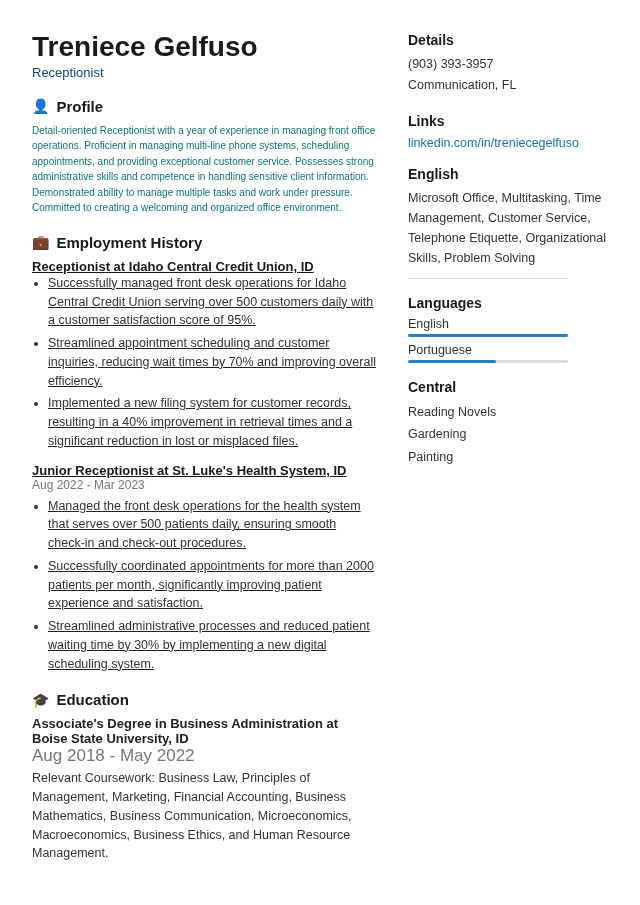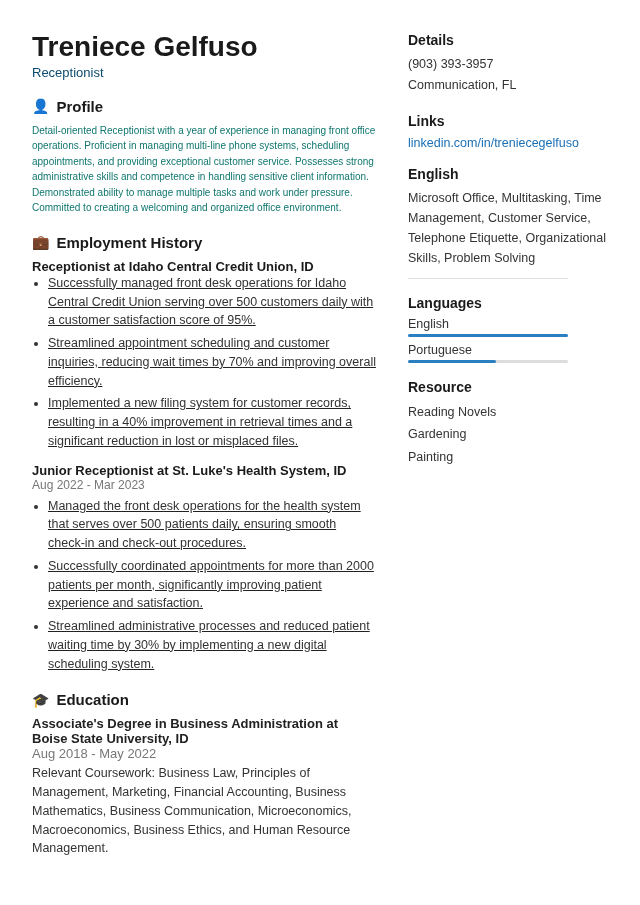--- a/index.html
+++ b/index.html
@@ -59,20 +59,21 @@
       line-height: 1.55;
       color: #0f766e;
     }
     .job-entry {
       margin-bottom: 12px;
     }
     .job-title-name {
       font-size: 13px;
       font-weight: 700;
       color: #1a1a1a;
+      text-decoration: underline;
     }
     .job-dates {
       font-size: 12px;
       color: #777;
       margin-bottom: 5px;
     }
     .job-bullets {
       padding-left: 16px;
       text-decoration: underline;
     }
@@ -83,21 +84,21 @@
       margin-bottom: 4px;
     }
     .edu-entry {
       margin-bottom: 8px;
     }
     .edu-title {
       font-weight: 700;
       font-size: 13px;
     }
     .edu-dates {
-      font-size: 13px;
+      font-size: 17px;
       color: #777;
       margin-bottom: 3px;
     }
     .edu-text {
       font-size: 12.5px;
       line-height: 1.5;
       color: #333;
     }
 
     
@@ -250,19 +251,19 @@
       </div>
       <div class="lang-item">
         <div class="lang-name">Portuguese</div>
         <div class="lang-bar-bg">
           <div class="lang-bar-fill" style="width: 55%;"></div>
         </div>
       </div>
     </div>
 
     <div class="right-section">
-      <div class="right-section-title">Resource</div>
+      <div class="right-section-title">Central</div>
       <div class="hobby-item">Reading Novels</div>
       <div class="hobby-item">Gardening</div>
       <div class="hobby-item">Painting</div>
     </div>
   </div>
 </div>
 
 </body></html>

